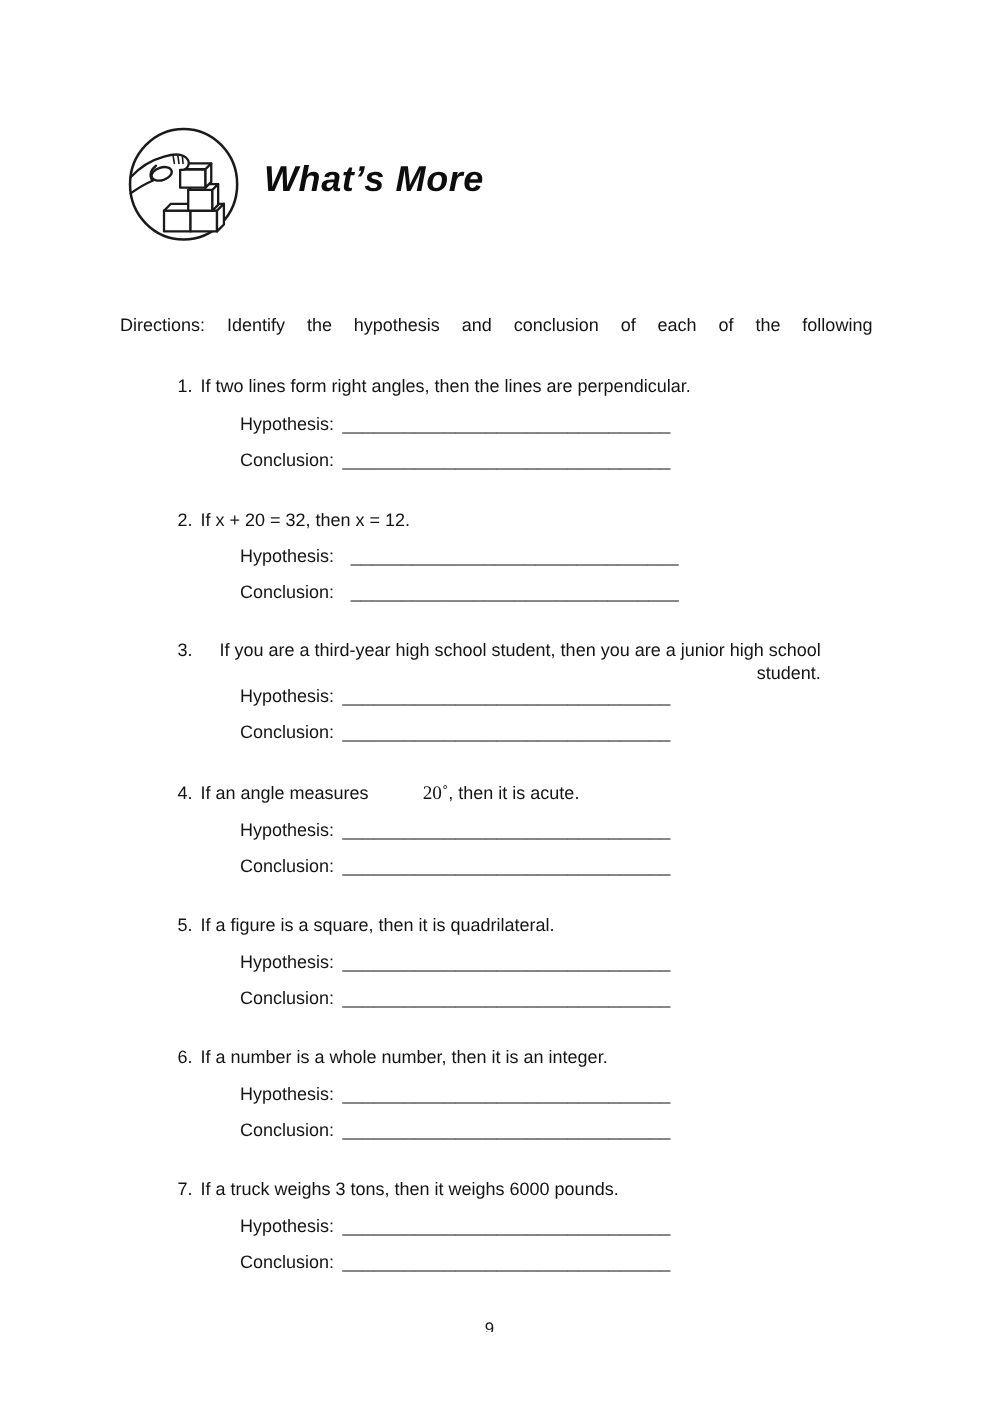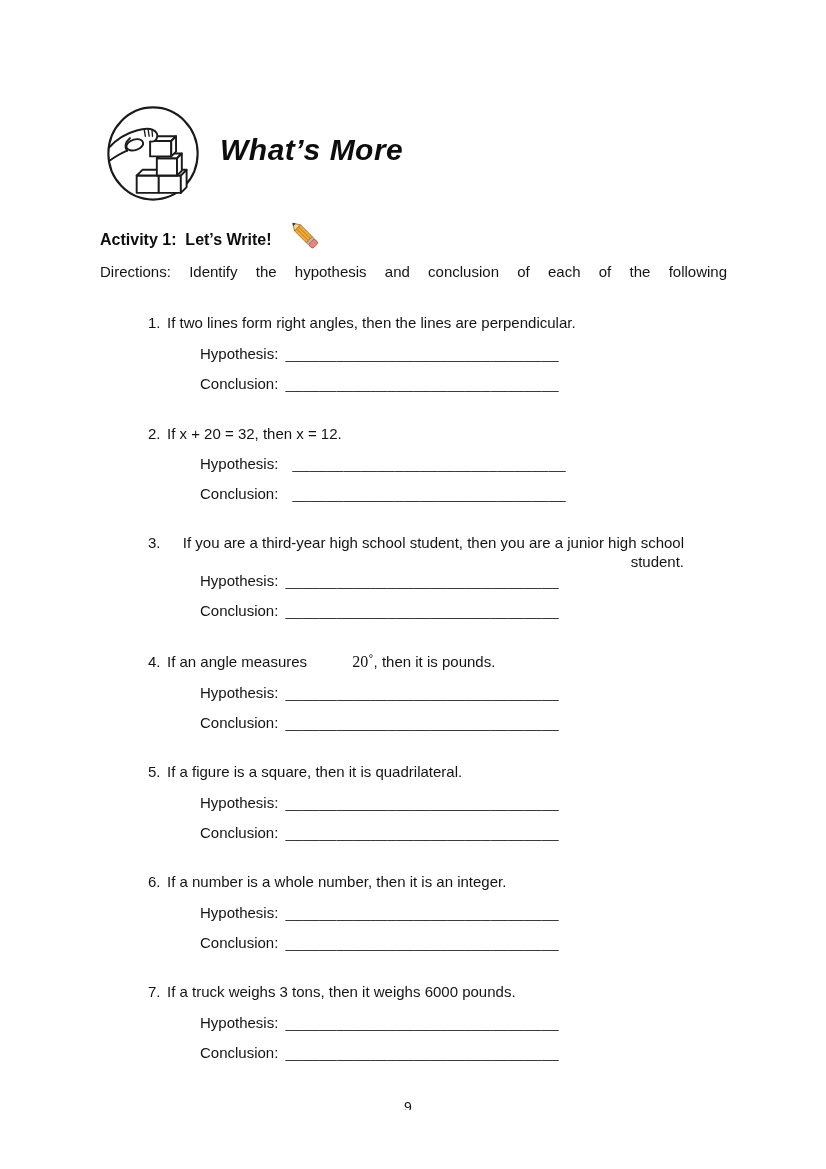--- a/index.html
+++ b/index.html
@@ -77,36 +77,20 @@
       <path d="M4,44 C12,35 22,29 33,26 C40,24 46,23.5 50,25.5 C54,27.5 55.5,31 54,34 C53,36.5 50,38 47,37.5" fill="#fff"></path>
       <path d="M4,58 C11,53 17,49.5 23,47" fill="none"></path>
       <path d="M23,47 C20,43 21,38 26,34" fill="none"></path>
       <ellipse cx="31" cy="41" rx="9" ry="5.5" transform="rotate(-18 31 41)" fill="#fff"></ellipse>
       <path d="M41,26 l1,6 M45,25.5 l1,6.5 M49,26 l0.5,6" fill="none" stroke-width="1.4"></path>
     </svg>
   </div>
 
   <div class="abs page-title">What’s More</div>
 
-  <div class="abs activity-row">
-    <span class="activity-title">Activity 1:  Let’s Write!</span>
-    <span class="pencil-box">
-      <svg viewBox="0 0 36 32" width="36" height="32">
-        <g transform="rotate(45 18 13)">
-          <rect x="28" y="9" width="6.5" height="8.5" rx="2.5" fill="#e8837f" stroke="#a85450" stroke-width="0.8"></rect>
-          <rect x="25.5" y="9" width="3" height="8.5" fill="#c9b1a4" stroke="#8a7468" stroke-width="0.8"></rect>
-          <rect x="9" y="9" width="16.5" height="8.5" fill="#f2aa3c" stroke="#9c6f1c" stroke-width="0.8"></rect>
-          <line x1="9" y1="11.8" x2="25.5" y2="11.8" stroke="#cf8a26" stroke-width="1.1"></line>
-          <line x1="9" y1="14.6" x2="25.5" y2="14.6" stroke="#cf8a26" stroke-width="1.1"></line>
-          <path d="M9,9 L2.5,13.25 L9,17.5 Z" fill="#f6d7a4" stroke="#9c6f1c" stroke-width="0.8"></path>
-          <path d="M4.6,11.9 L2.5,13.25 L4.6,14.6 Z" fill="#4b4b4b" stroke="#303030" stroke-width="0.6"></path>
-        </g>
-      </svg>
-    </span>
-  </div>
 
   <div class="abs dir-line1"><span>Directions:</span> <span>Identify the hypothesis and conclusion of each of the following</span></div>
 
   <div class="abs stmt-row" style="top:313px">
     <span class="stmt-num">1.</span>
     <span class="stmt-text">If two lines form right angles, then the lines are perpendicular.</span>
   </div>
   <div class="abs ans-row" style="top:344px">
     <span>Hypothesis:</span>
     <span class="blank">________________________________</span>
@@ -137,21 +121,21 @@
     <span>Hypothesis:</span>
     <span class="blank">________________________________</span>
   </div>
   <div class="abs ans-row" style="top:601px">
     <span>Conclusion:</span>
     <span class="blank">________________________________</span>
   </div>
 
   <div class="abs stmt-row" style="top:652px">
     <span class="stmt-num">4.</span>
-    <span class="stmt-text"><span>If an angle measures </span><span class="math">20˚</span><span>, then it is pounds.</span></span>
+    <span class="stmt-text"><span>If an angle measures </span><span class="math">20˚</span><span>, then it is acute.</span></span>
   </div>
   <div class="abs ans-row" style="top:683px">
     <span>Hypothesis:</span>
     <span class="blank">________________________________</span>
   </div>
   <div class="abs ans-row" style="top:713px">
     <span>Conclusion:</span>
     <span class="blank">________________________________</span>
   </div>
 

